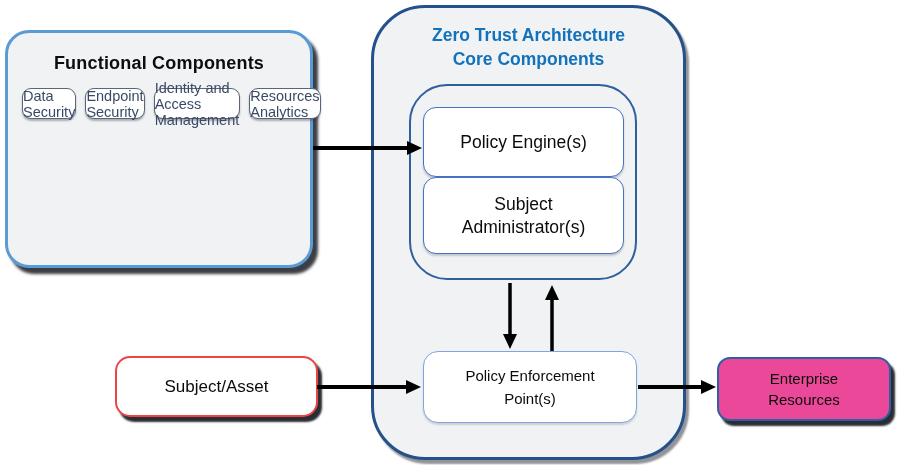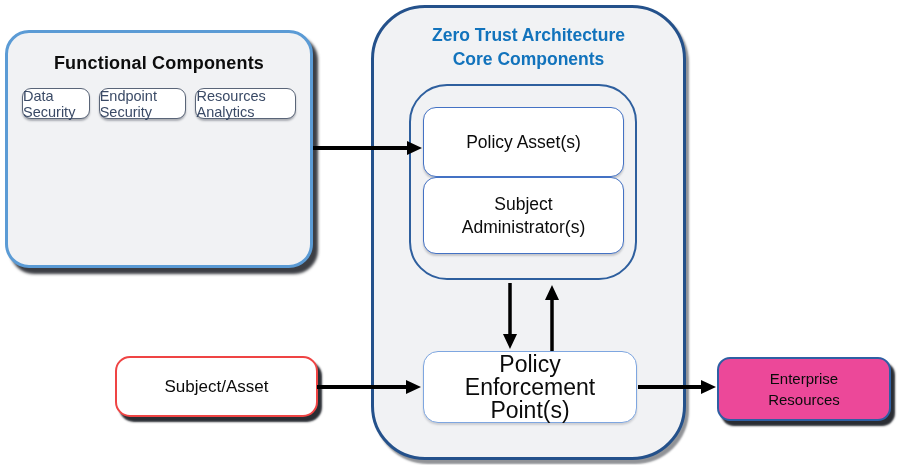--- a/index.html
+++ b/index.html
@@ -100,21 +100,21 @@
     position: absolute;
     left: 49px; top: 343px;
     width: 214px; height: 72px;
     box-sizing: border-box;
     background: #ffffff;
     border: 1.5px solid #7ea6e0;
     border-radius: 15px;
     box-shadow: 0 2px 2px rgba(40,45,60,0.18);
     display: flex; align-items: center; justify-content: center;
     text-align: center;
-    font-size: 23px;
+    font-size: 15px;
     line-height: 23px;
     color: #0b0b0b;
   }
   .pep-box .narrow { display: inline-block; max-width: 185px; }
 
   
   .subject-box {
     position: absolute;
     left: 115px; top: 356px;
     width: 203px; height: 61px;
@@ -162,34 +162,37 @@
   <section class="left-panel">
     <h2>Functional Components</h2>
     <div class="fc-items">
       <div class="fc-item">
         <span>Data Security</span>
       </div>
       <div class="fc-item">
         <span>Endpoint Security</span>
       </div>
       <div class="fc-item">
+        <span>Identity and Access Management</span>
+      </div>
+      <div class="fc-item">
         <span>Resources Analytics</span>
       </div>
     </div>
   </section>
 
   <section class="core-panel">
     <h2 class="core-title">
       <span>Zero Trust Architecture</span>
       <span>Core Components</span>
     </h2>
 
     <div class="pdp-group">
       <div class="policy-box pe-box">
-        <span>Policy Asset(s)</span>
+        <span>Policy Engine(s)</span>
       </div>
       <div class="policy-box pa-box">
         <span class="narrow">Subject Administrator(s)</span>
       </div>
     </div>
 
     <div class="pep-box">
       <span class="narrow">Policy Enforcement Point(s)</span>
     </div>
   </section>

